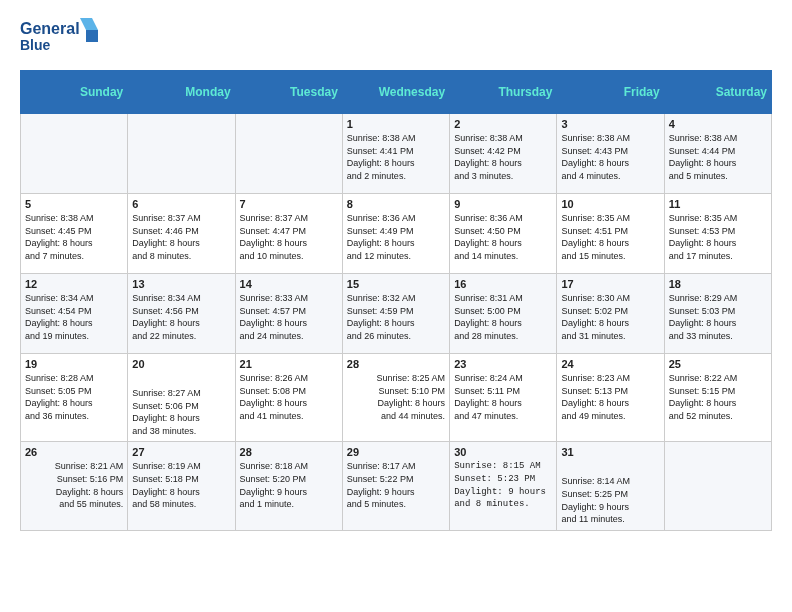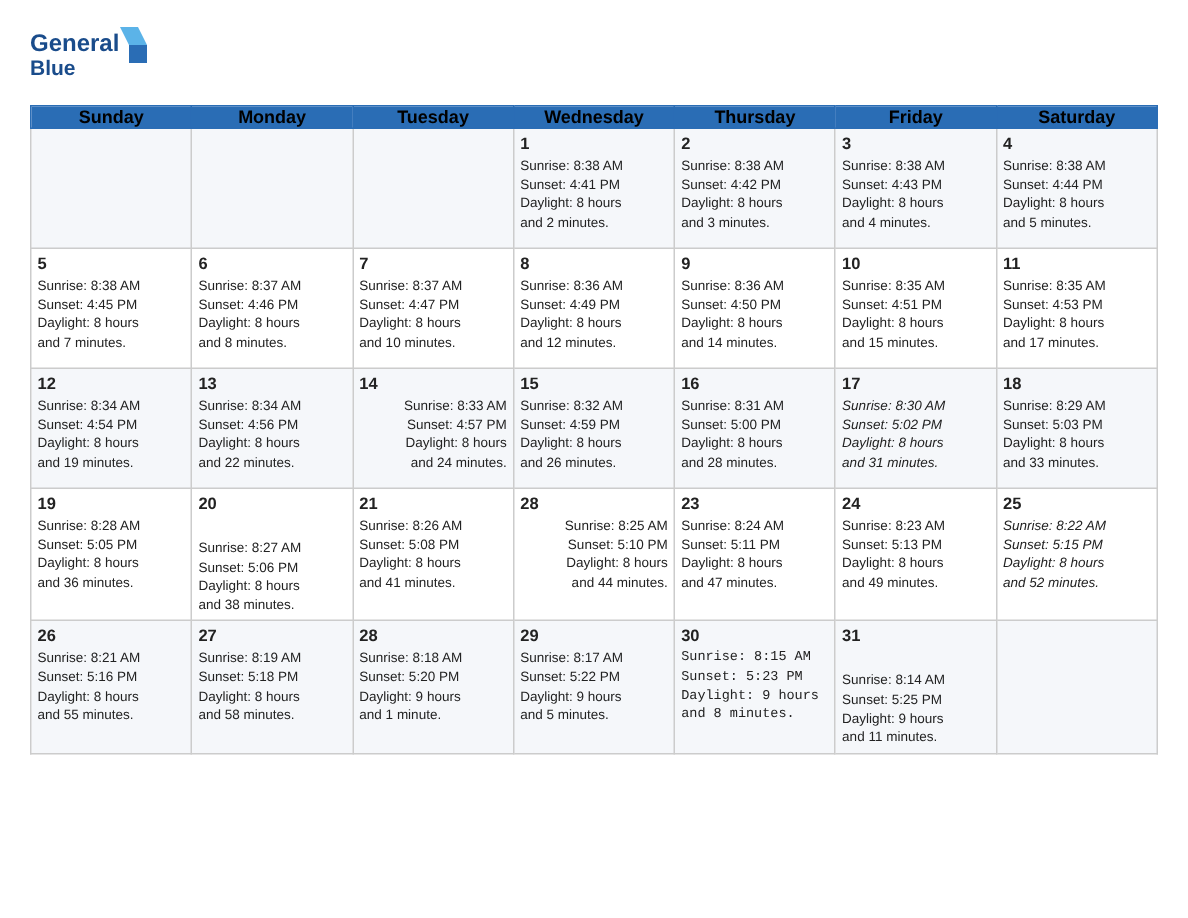--- a/index.html
+++ b/index.html
@@ -39,25 +39,25 @@
       font-size: 14px;
       color: #333;
     }
     table {
       width: 100%;
       border-collapse: collapse;
       table-layout: fixed;
     }
     thead tr th {
       background: #2a6db5;
-      color: #000000;
+      color: #5eead4;
       font-size: 12px;
       font-weight: bold;
-      padding: 0 4px;
-      text-align: center;
+      padding: 14px 4px;
+      text-align: right;
       border: 1px solid #2a6db5;
     }
     tbody tr td {
       border: 1px solid #ccc;
       vertical-align: top;
       padding: 4px 4px 4px 4px;
       font-size: 9.5px;
       color: #222;
       height: 80px;
       background: #fff;
@@ -212,42 +212,42 @@
           </td>
           <td>
             <span class="day-number">13</span>
             <div class="cell-info" style="white-space: pre-line;">Sunrise: 8:34 AM
 Sunset: 4:56 PM
 Daylight: 8 hours
 and 22 minutes.</div>
           </td>
           <td>
             <span class="day-number">14</span>
-            <div class="cell-info" style="white-space: pre-line; text-align: right;">Sunrise: 8:33 AM
+            <div class="cell-info" style="white-space: pre-line;">Sunrise: 8:33 AM
 Sunset: 4:57 PM
 Daylight: 8 hours
 and 24 minutes.</div>
           </td>
           <td>
             <span class="day-number">15</span>
             <div class="cell-info" style="white-space: pre-line;">Sunrise: 8:32 AM
 Sunset: 4:59 PM
 Daylight: 8 hours
 and 26 minutes.</div>
           </td>
           <td>
             <span class="day-number">16</span>
             <div class="cell-info" style="white-space: pre-line;">Sunrise: 8:31 AM
 Sunset: 5:00 PM
 Daylight: 8 hours
 and 28 minutes.</div>
           </td>
           <td>
             <span class="day-number">17</span>
-            <div class="cell-info" style="white-space: pre-line; font-style: italic;">Sunrise: 8:30 AM
+            <div class="cell-info" style="white-space: pre-line;">Sunrise: 8:30 AM
 Sunset: 5:02 PM
 Daylight: 8 hours
 and 31 minutes.</div>
           </td>
           <td>
             <span class="day-number">18</span>
             <div class="cell-info" style="white-space: pre-line;">Sunrise: 8:29 AM
 Sunset: 5:03 PM
 Daylight: 8 hours
 and 33 minutes.</div>
@@ -291,30 +291,30 @@
           </td>
           <td>
             <span class="day-number">24</span>
             <div class="cell-info" style="white-space: pre-line;">Sunrise: 8:23 AM
 Sunset: 5:13 PM
 Daylight: 8 hours
 and 49 minutes.</div>
           </td>
           <td>
             <span class="day-number">25</span>
-            <div class="cell-info" style="white-space: pre-line; font-style: italic;">Sunrise: 8:22 AM
+            <div class="cell-info" style="white-space: pre-line;">Sunrise: 8:22 AM
 Sunset: 5:15 PM
 Daylight: 8 hours
 and 52 minutes.</div>
           </td>
         </tr>
         <tr>
           <td>
             <span class="day-number">26</span>
-            <div class="cell-info" style="white-space: pre-line;">Sunrise: 8:21 AM
+            <div class="cell-info" style="white-space: pre-line; text-align: right;">Sunrise: 8:21 AM
 Sunset: 5:16 PM
 Daylight: 8 hours
 and 55 minutes.</div>
           </td>
           <td>
             <span class="day-number">27</span>
             <div class="cell-info" style="white-space: pre-line;">Sunrise: 8:19 AM
 Sunset: 5:18 PM
 Daylight: 8 hours
 and 58 minutes.</div>

